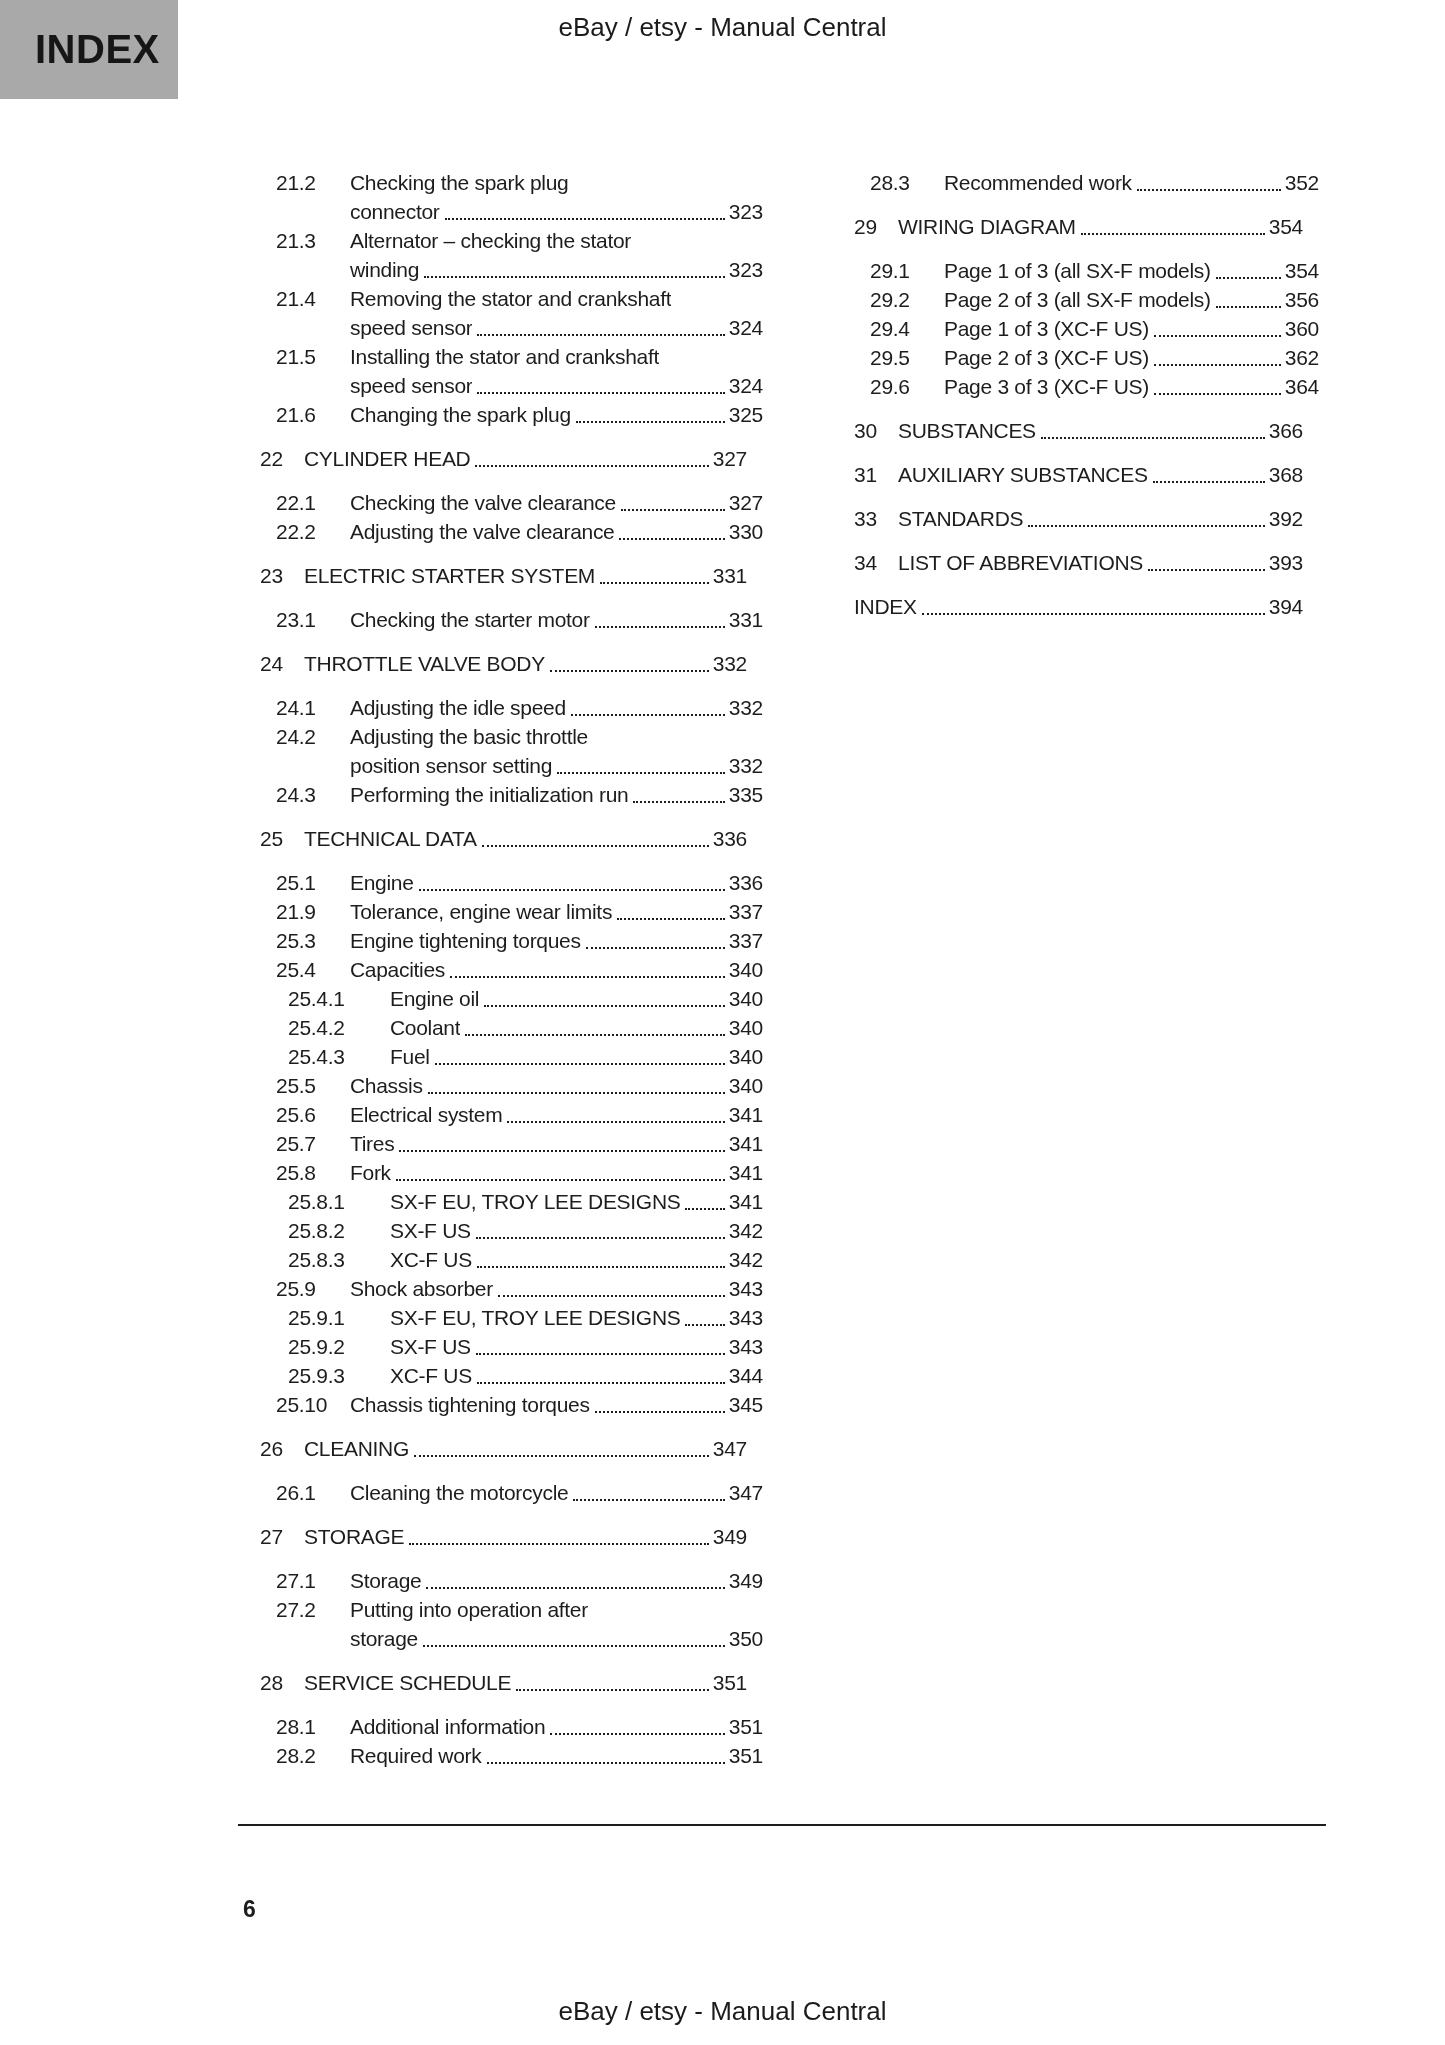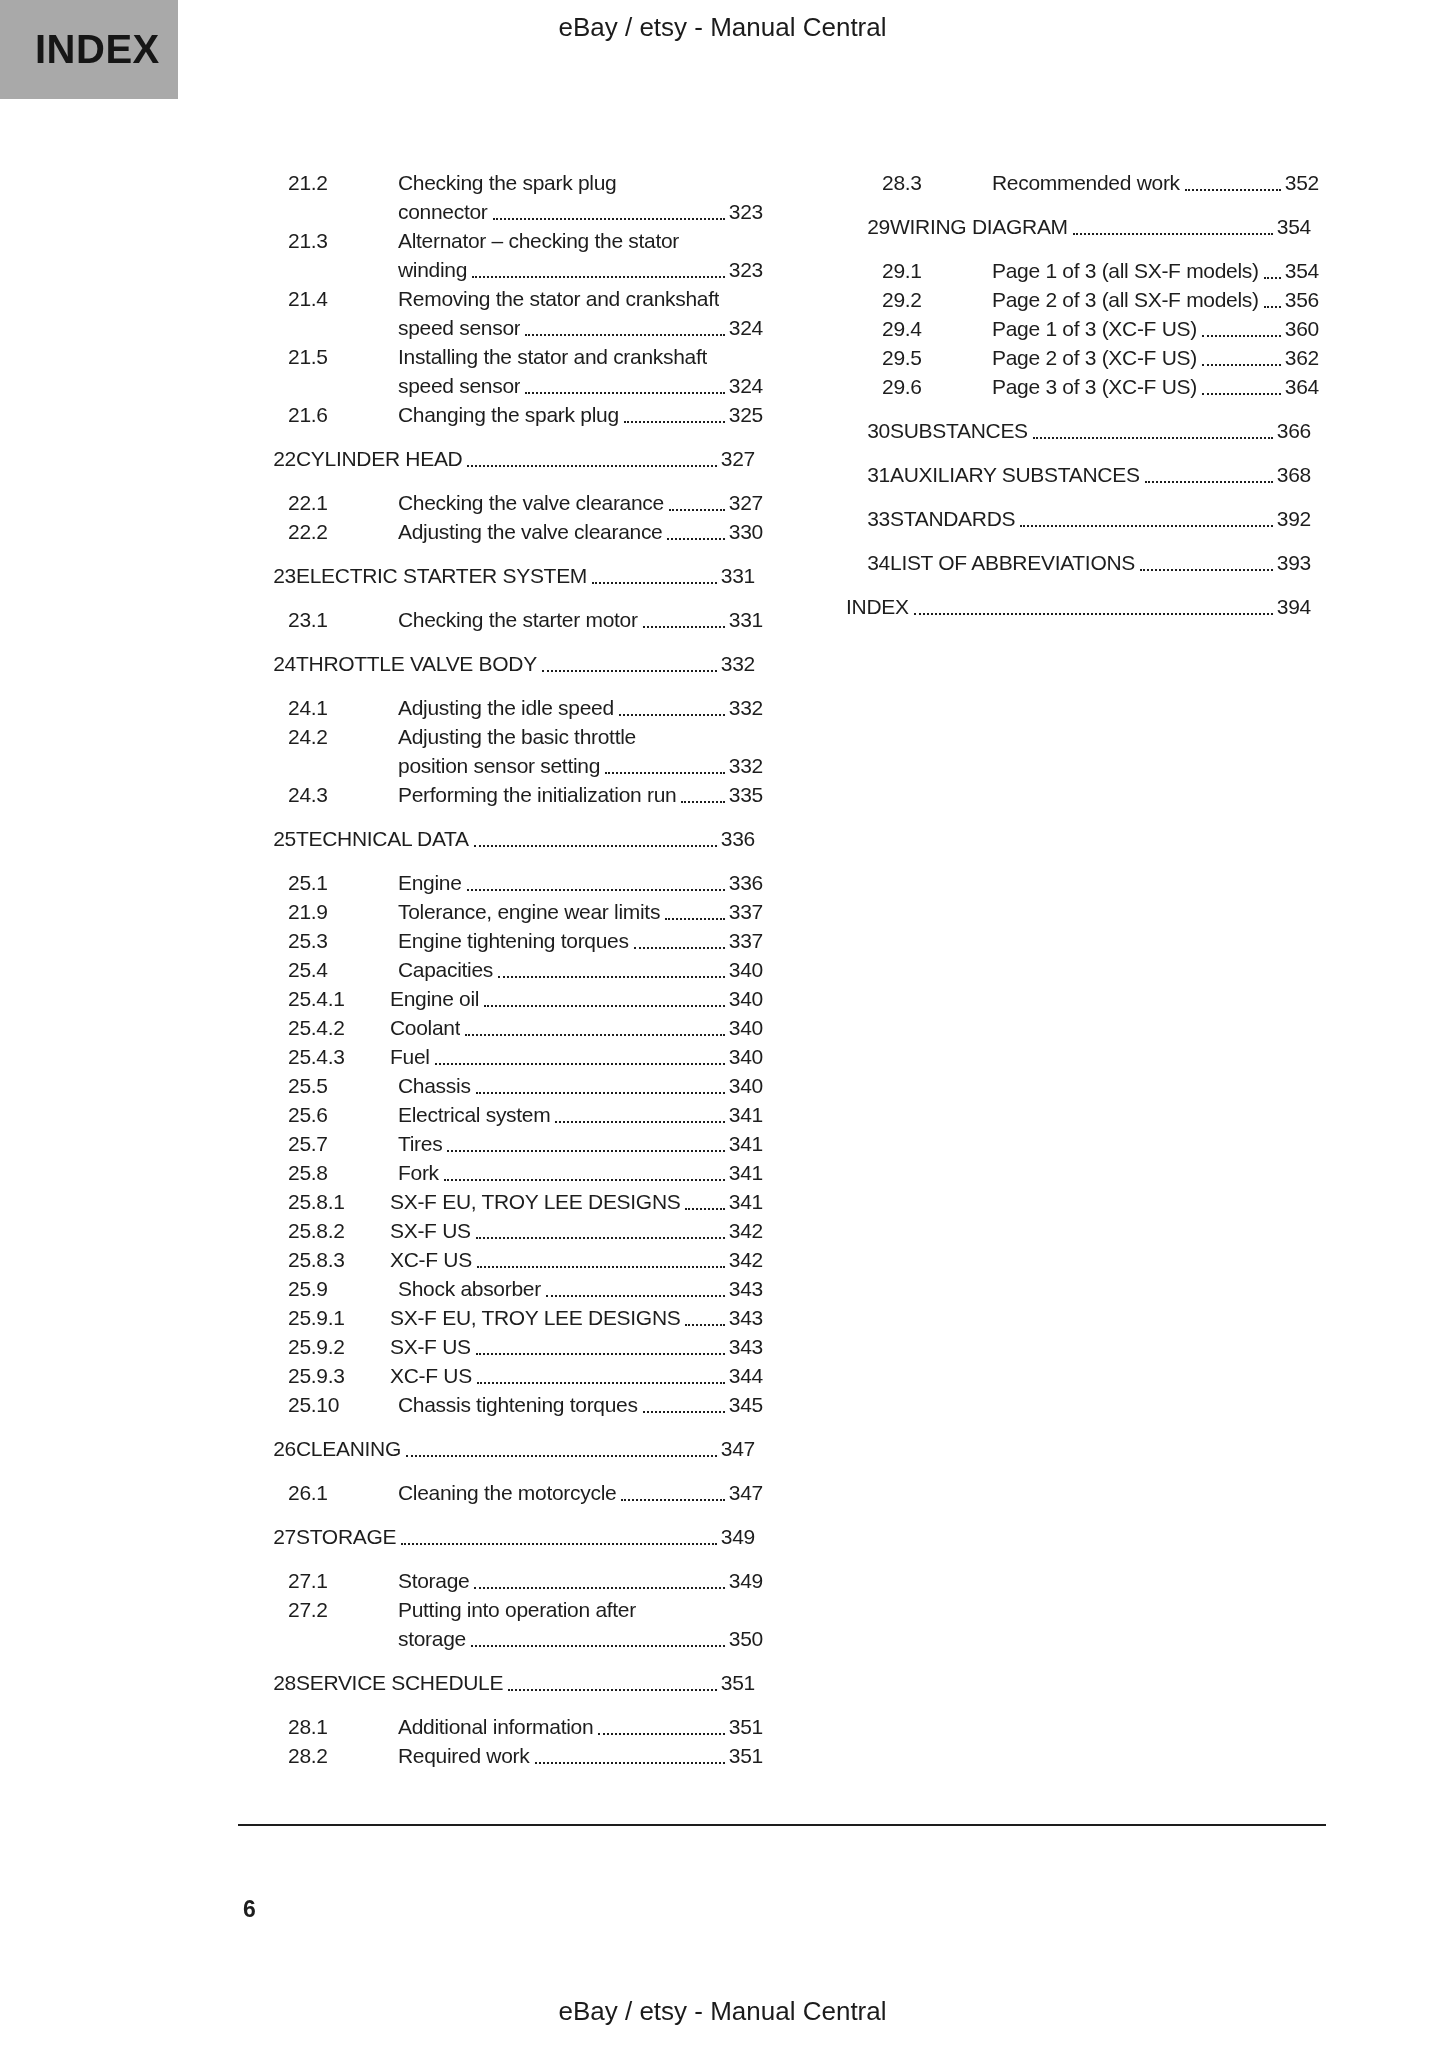--- a/index.html
+++ b/index.html
@@ -49,24 +49,24 @@
     letter-spacing: -0.3px;
   }
   .toc-col.left  { left: 244px; width: 519px; }
   .toc-col.right { left: 838px; width: 481px; }
 
   .entry { display: flex; align-items: flex-start; }
   .entry .num { flex: 0 0 auto; white-space: nowrap; }
   .entry .body { flex: 1 1 auto; min-width: 0; }
   .entry .body.nonum { margin-left: 0; }
 
-  .entry.chapter { margin: 15px 8px; text-align: right; }
+  .entry.chapter { margin: 15px 16px; }
   .entry.chapter .num { width: 44px; }
 
-  .entry.sub { margin-left: 44px; gap: 36px; }
+  .entry.sub { margin-left: 32px; }
   .entry.sub .num { width: 74px; }
 
   .entry.subsub { margin-left: 44px; }
   .entry.subsub .num { width: 102px; }
 
   .line { display: flex; }
   .line .title { white-space: nowrap; flex: 0 1 auto; min-width: 0; overflow: hidden; }
   .line .leader {
     flex: 1 1 auto;
     min-width: 12px;

